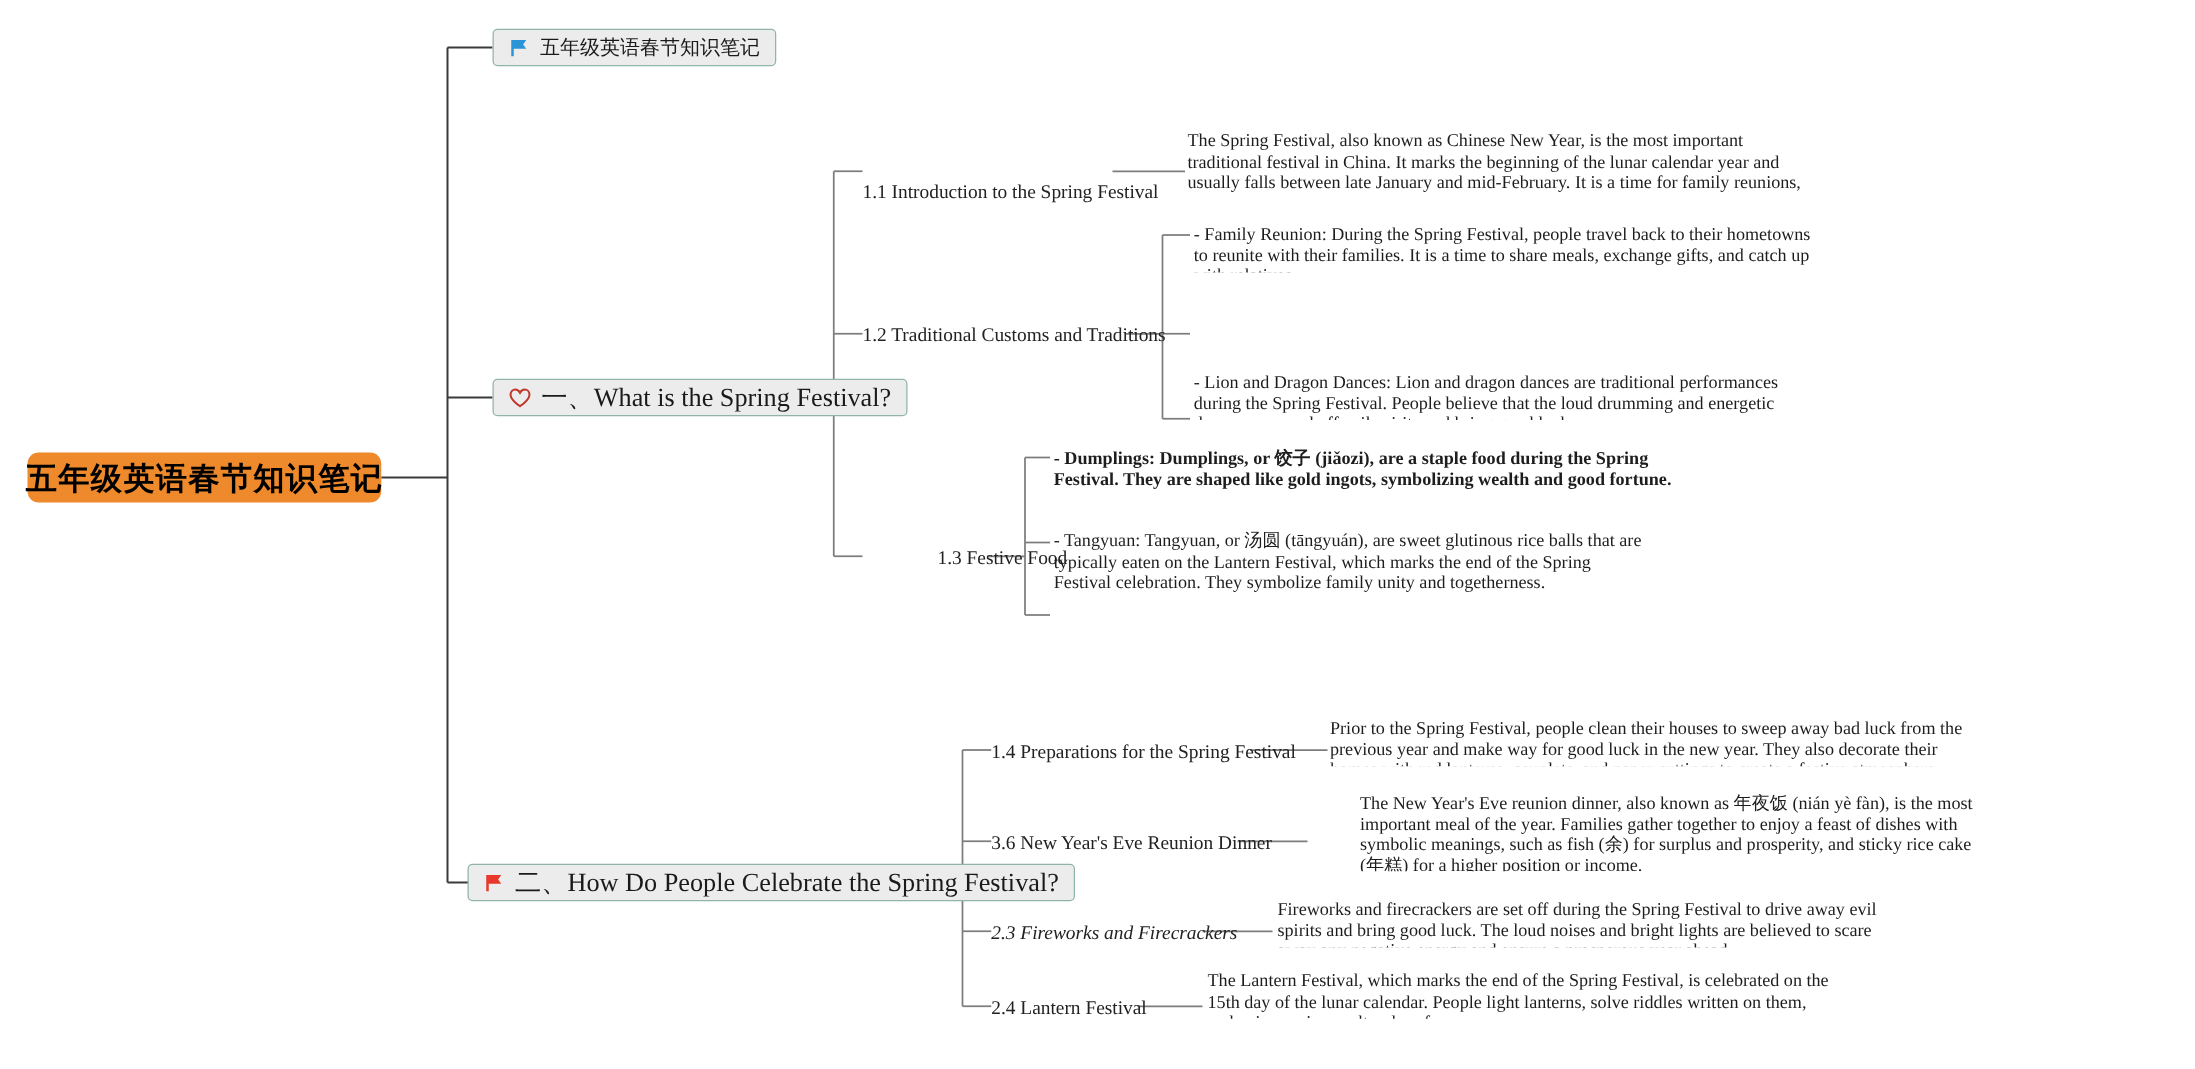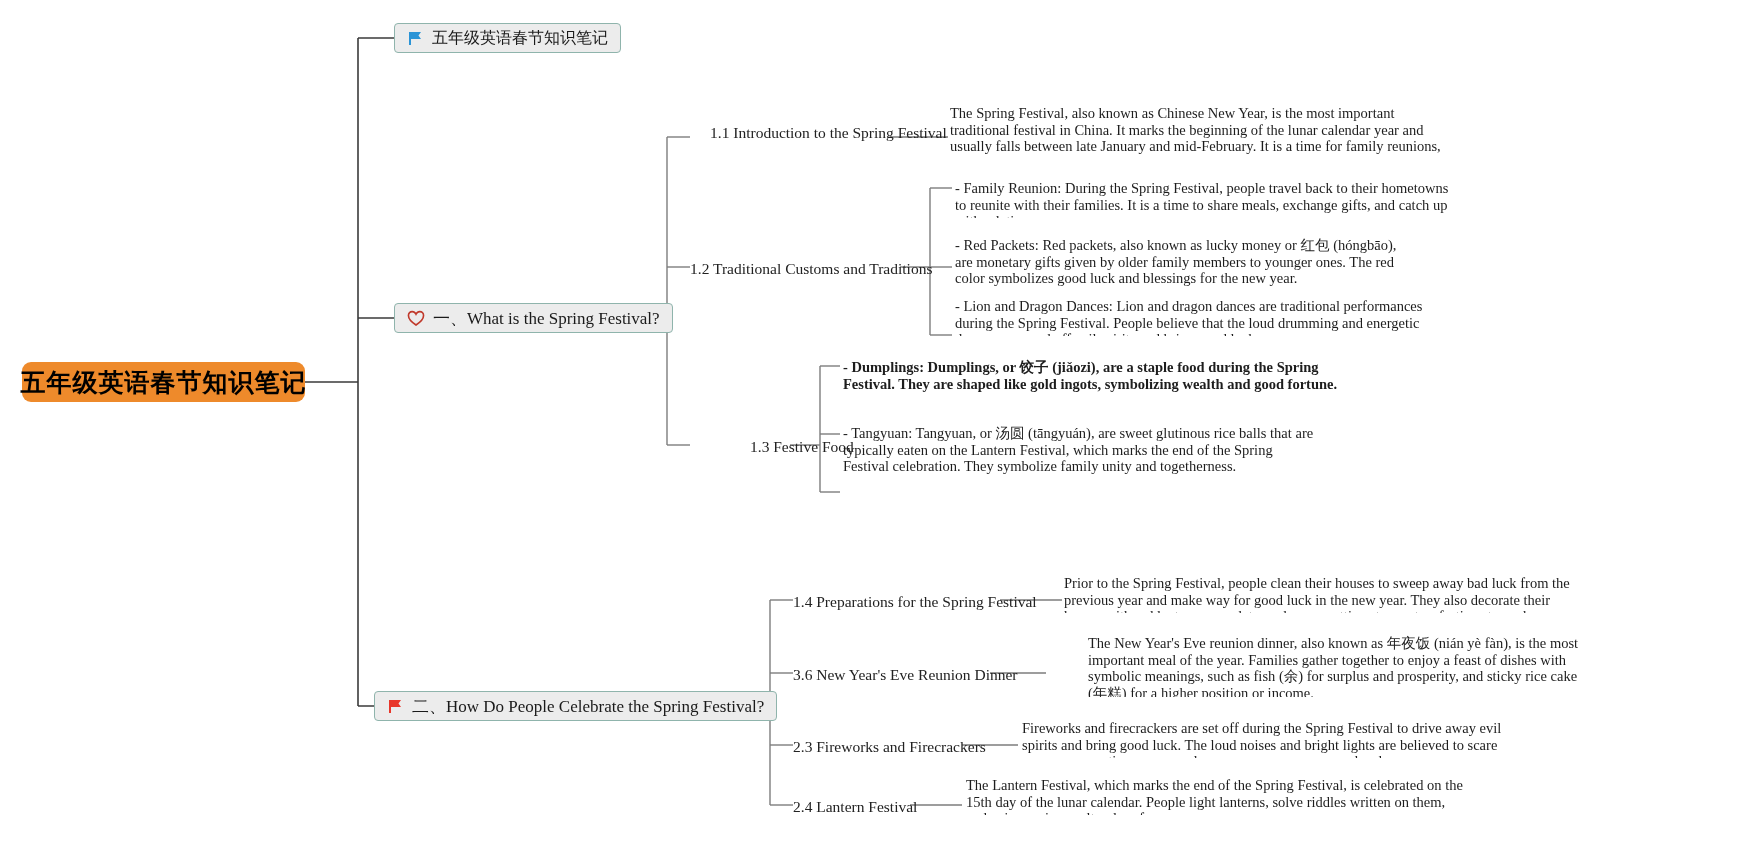--- a/index.html
+++ b/index.html
@@ -55,21 +55,21 @@
     font-size: 17px;
     color: #1a1a1a;
   }
   .l1-node .ic { display: inline-flex; align-items: center; }
   .l1-node .lbl-cn {
     font-family: "DejaVu Sans", "Liberation Sans", sans-serif;
     font-size: 16px;
   }
   .l1-node .lbl-en {
     font-family: "Liberation Serif", "DejaVu Serif", serif;
-    font-size: 17px;
+    font-size: 21px;
   }
 
   
   .l2-label {
     position: absolute;
     font-size: 15.5px;
     color: #222222;
     white-space: nowrap;
     font-family: "Liberation Serif", "DejaVu Serif", serif;
   }
@@ -169,36 +169,35 @@
   <div class="l1-node" style="left:374px; top:691px;">
     <span class="ic">
       <svg width="17" height="17" viewBox="0 0 17 17">
         <path d="M3 2 L3 15" stroke="#E8372B" stroke-width="2" fill="none"></path>
         <path d="M3.5 2 L14 2 L11.5 5.5 L14 9 L3.5 9 Z" fill="#E8372B"></path>
       </svg>
     </span>
     <span class="lbl-en">二、How Do People Celebrate the Spring Festival?</span>
   </div>
 
-  <div class="l2-label" style="left:690px; top:124px;margin-left:20px;">1.1 Introduction to the Spring Festival</div>
+  <div class="l2-label" style="left:690px; top:145px;">1.1 Introduction to the Spring Festival</div>
   <div class="l2-label" style="left:690px; top:260px;">1.2 Traditional Customs and Traditions</div>
   <div class="l2-label" style="left:750px; top:438px;">1.3 Festive Food</div>
 
   <div class="para" style="left:950px; top:105px; width:500px; height:50px;">The Spring Festival, also known as Chinese New Year, is the most important traditional festival in China. It marks the beginning of the lunar calendar year and usually falls between late January and mid-February. It is a time for family reunions, celebrations, and various customs and traditions.</div>
 
   <div class="para" style="left:955px; top:180px; width:500px; height:38px;">- Family Reunion: During the Spring Festival, people travel back to their hometowns to reunite with their families. It is a time to share meals, exchange gifts, and catch up with relatives.</div>
-  <div class="para" style="left:955px; top:237px; width:462px; height:52px;">- Red Packets: Red packets, also known as lucky money or 红包 (hóngbāo), are monetary gifts given by older family members to younger ones. The red color symbolizes good luck and blessings for the new year.</div>
   <div class="para" style="left:955px; top:298px; width:500px; height:38px;">- Lion and Dragon Dances: Lion and dragon dances are traditional performances during the Spring Festival. People believe that the loud drumming and energetic dances can ward off evil spirits and bring good luck.</div>
 
   <div class="para" style="left:843px; top:359px; width:500px; height:36px;font-weight:bold;">- Dumplings: Dumplings, or 饺子 (jiǎozi), are a staple food during the Spring Festival. They are shaped like gold ingots, symbolizing wealth and good fortune.</div>
   <div class="para" style="left:843px; top:392px; width:475px; height:52px;margin-top:33px;">- Tangyuan: Tangyuan, or 汤圆 (tāngyuán), are sweet glutinous rice balls that are typically eaten on the Lantern Festival, which marks the end of the Spring Festival celebration. They symbolize family unity and togetherness.</div>
 
   <div class="l2-label" style="left:793px; top:593px;">1.4 Preparations for the Spring Festival</div>
   <div class="l2-label" style="left:793px; top:666px;">3.6 New Year's Eve Reunion Dinner</div>
-  <div class="l2-label" style="left:793px; top:738px;">2.3 Fireworks and Firecrackers</div>
+  <div class="l2-label" style="left:793px; top:738px;font-style:italic;">2.3 Fireworks and Firecrackers</div>
   <div class="l2-label" style="left:793px; top:798px;">2.4 Lantern Festival</div>
 
   <div class="para" style="left:1064px; top:575px; width:510px; height:38px;">Prior to the Spring Festival, people clean their houses to sweep away bad luck from the previous year and make way for good luck in the new year. They also decorate their homes with red lanterns, couplets, and paper cuttings to create a festive atmosphere.</div>
   <div class="para" style="left:1088px; top:635px; width:498px; height:62px;">The New Year's Eve reunion dinner, also known as 年夜饭 (nián yè fàn), is the most important meal of the year. Families gather together to enjoy a feast of dishes with symbolic meanings, such as fish (余) for surplus and prosperity, and sticky rice cake (年糕) for a higher position or income.</div>
   <div class="para" style="left:1022px; top:720px; width:498px; height:38px;">Fireworks and firecrackers are set off during the Spring Festival to drive away evil spirits and bring good luck. The loud noises and bright lights are believed to scare away any negative energy and ensure a prosperous year ahead.</div>
   <div class="para" style="left:966px; top:777px; width:498px; height:38px;">The Lantern Festival, which marks the end of the Spring Festival, is celebrated on the 15th day of the lunar calendar. People light lanterns, solve riddles written on them, and enjoy various cultural performances.</div>
 
 </div>
 
 </body></html>

